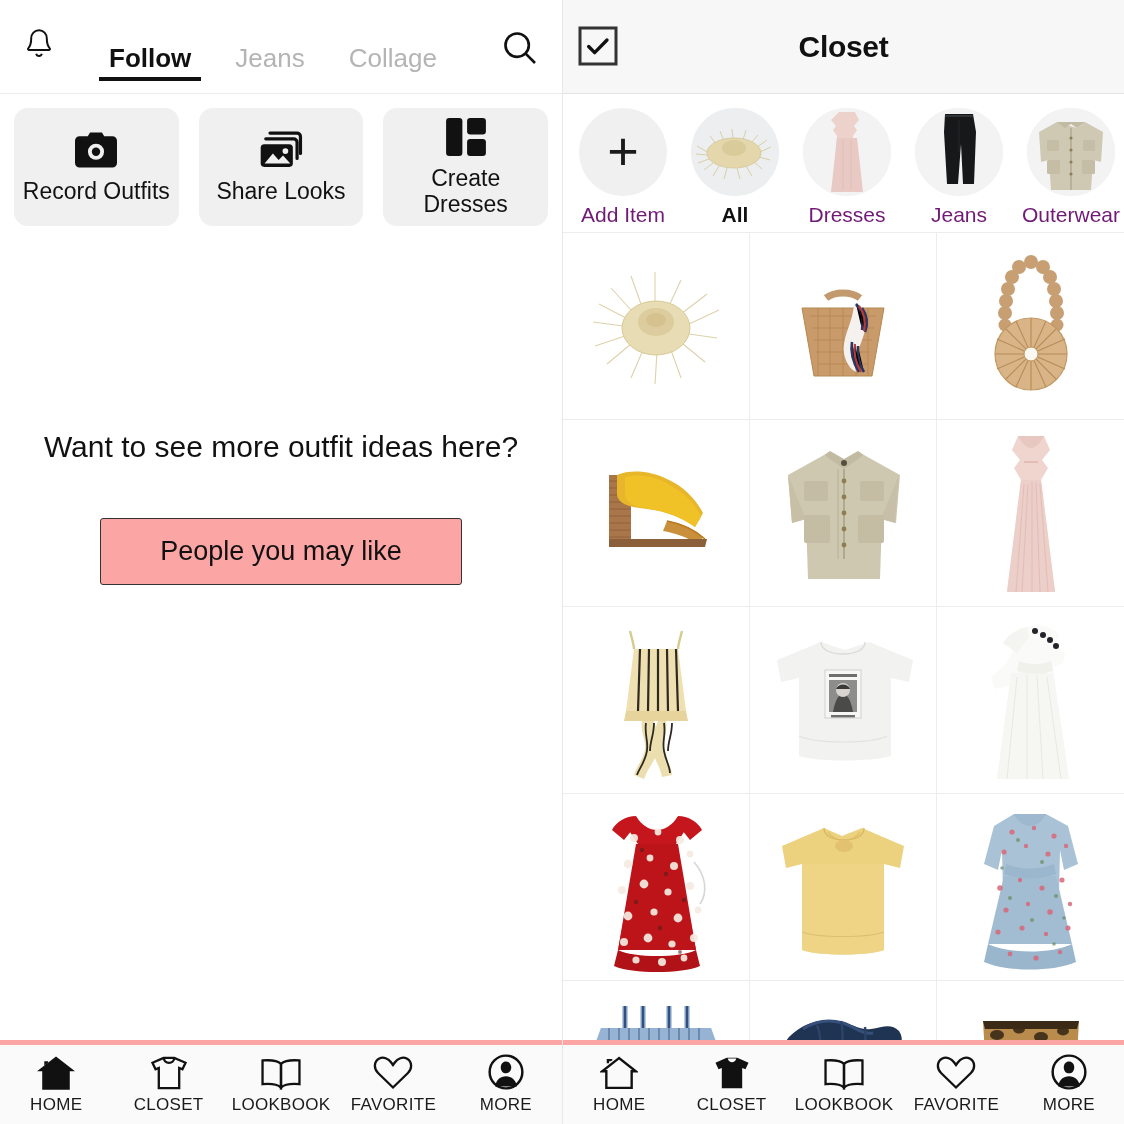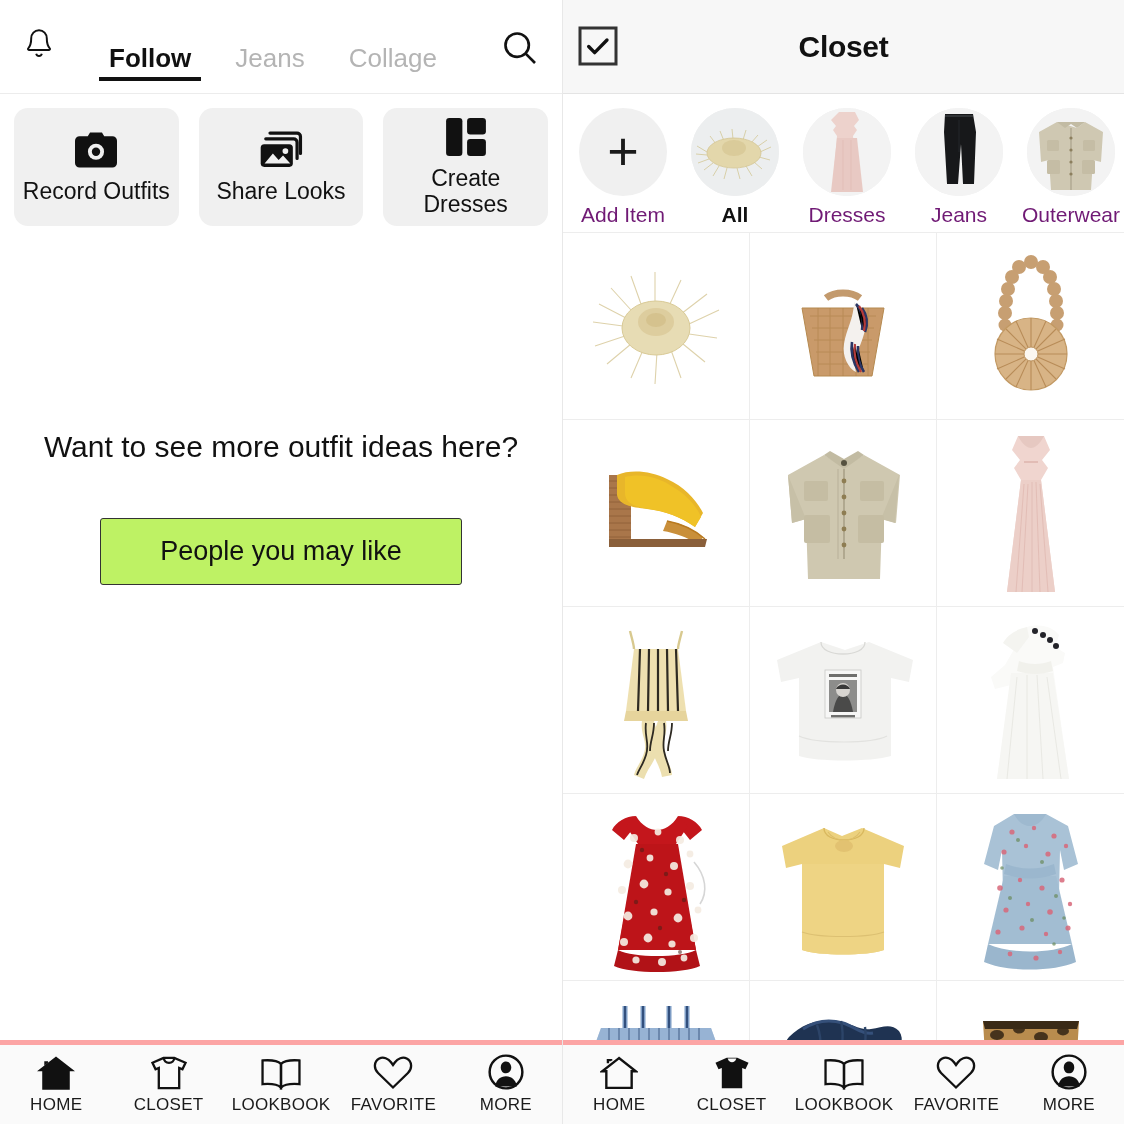--- a/index.html
+++ b/index.html
@@ -43,21 +43,21 @@
   }
   .qa-icon { height: 40px; display: flex; align-items: center; justify-content: center; }
   .qa-label { font-size: 23px; color: #111; text-align: center; line-height: 1.14; }
 
   .empty-state {
     position: absolute; left: 0; right: 0; top: 430px;
     display: flex; flex-direction: column; align-items: center; gap: 54px;
   }
   .empty-title { font-size: 30px; color: #111; }
   .empty-btn {
-    border: 1px solid #333; background: #bef264; border-radius: 3px;
+    border: 1px solid #333; background: #fca5a5; border-radius: 3px;
     padding: 17px 0; width: 362px; text-align: center;
     font-size: 27px; color: #111;
   }
 
   
   .closet-header {
     height: 94px; background: #f7f7f7;
     display: flex; align-items: center; justify-content: center;
     position: relative; border-bottom: 1px solid #e4e4e4;
   }

